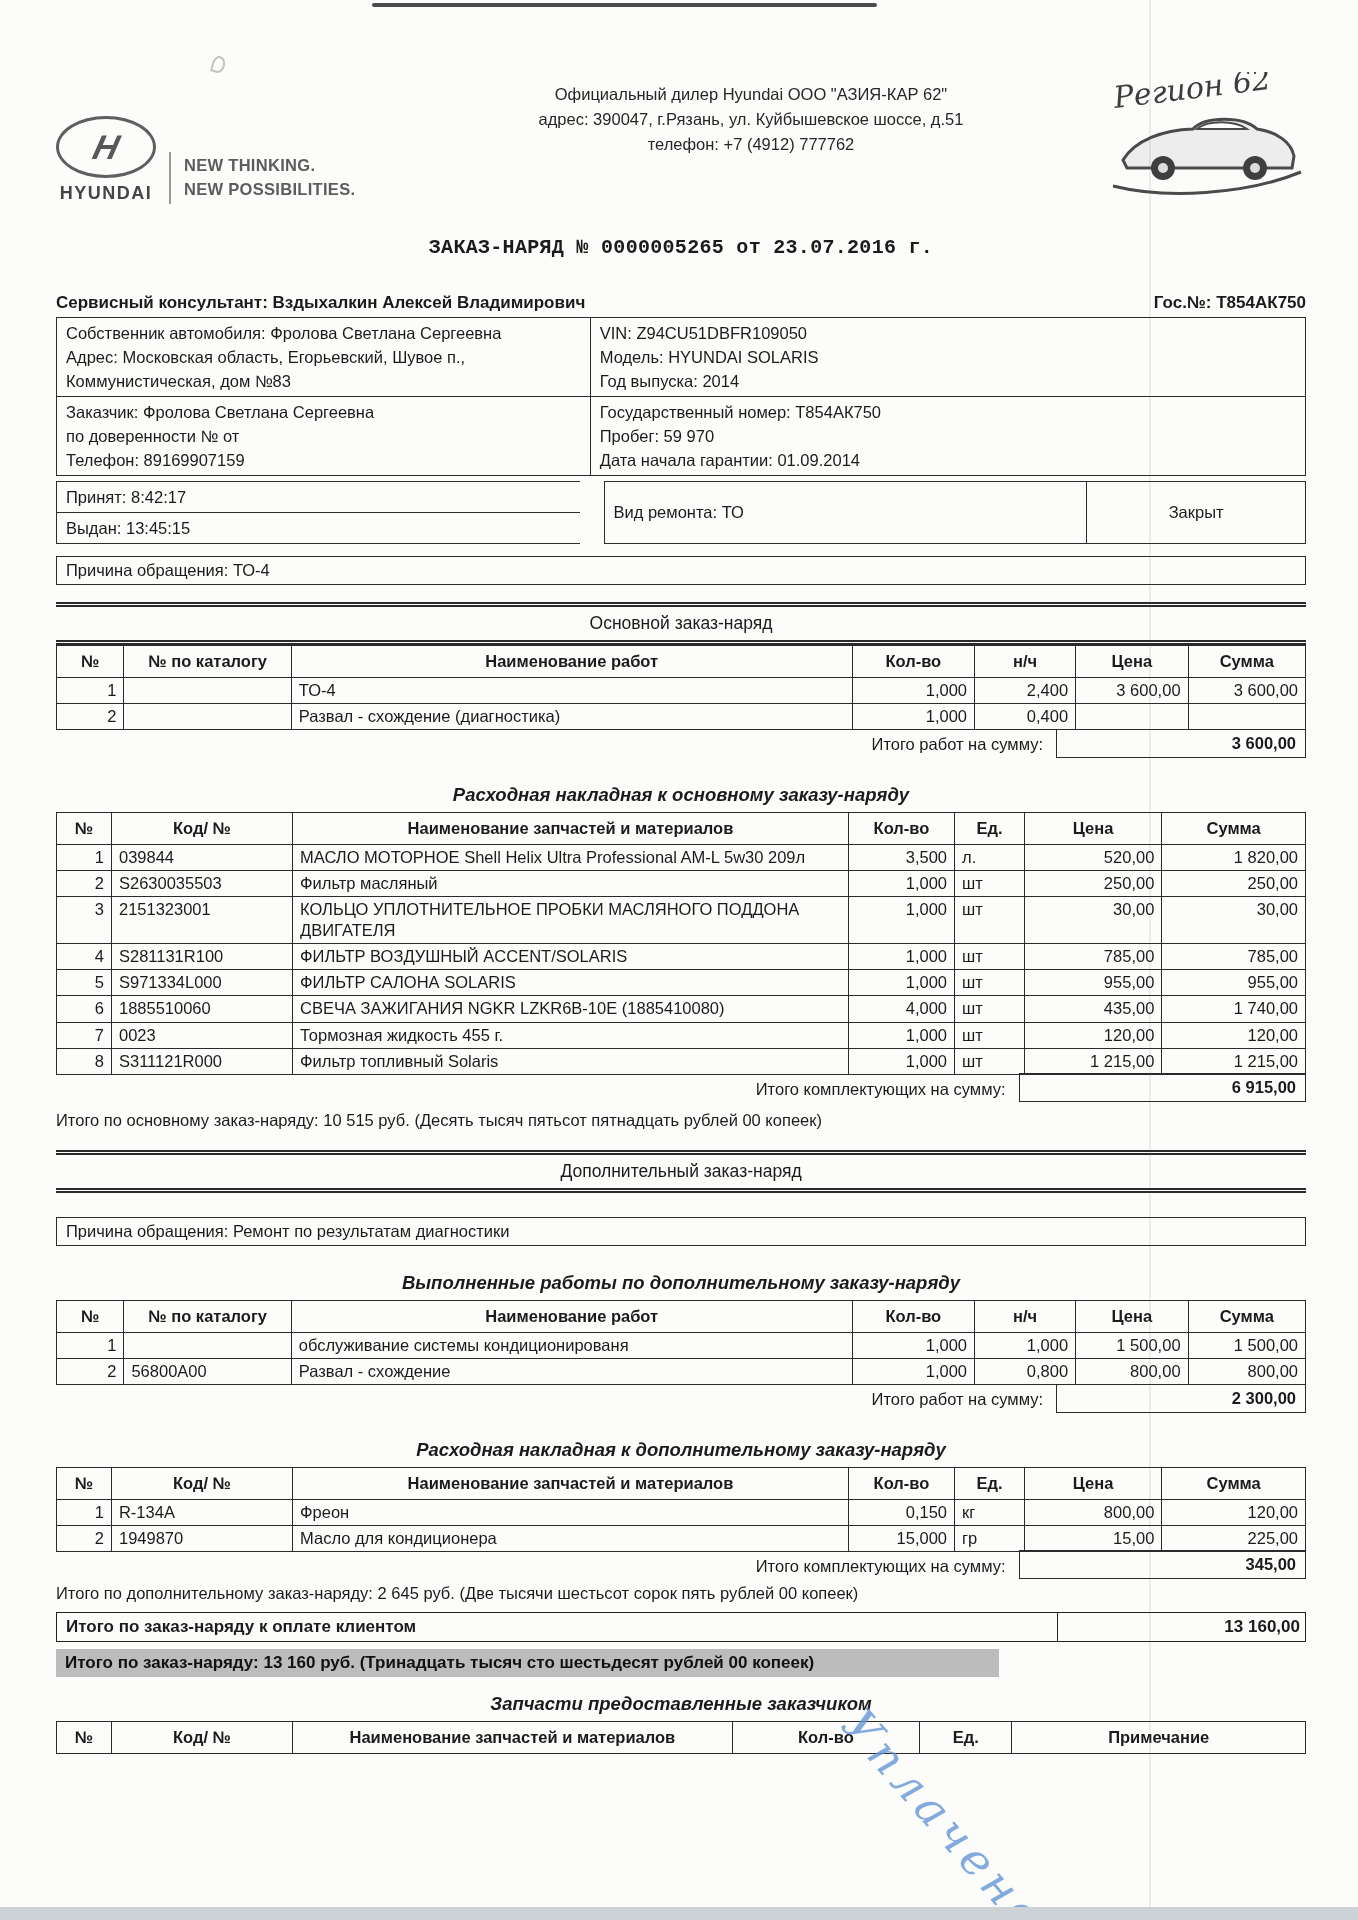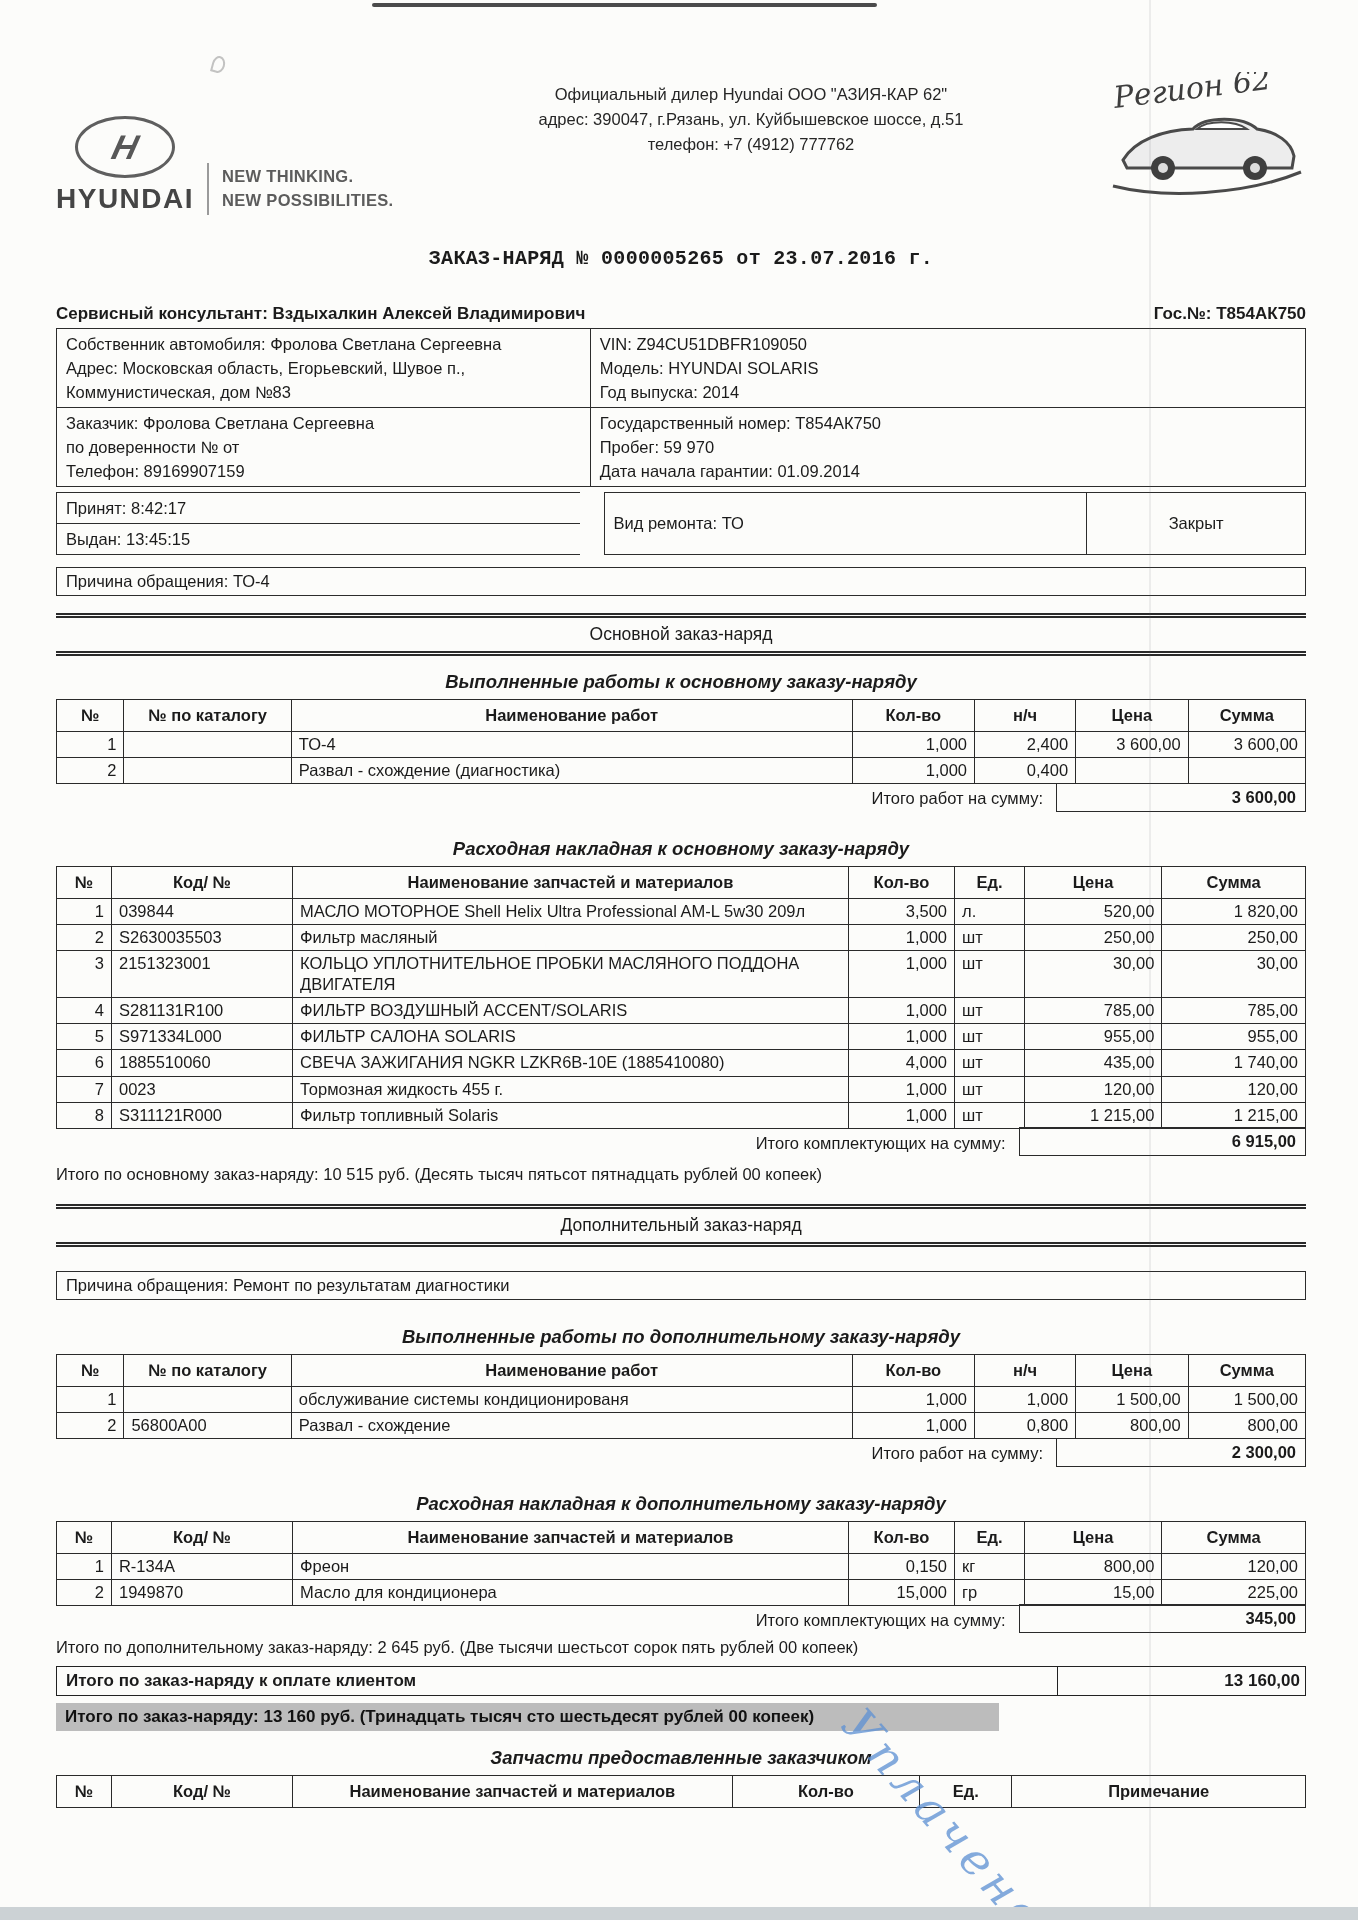--- a/index.html
+++ b/index.html
@@ -12,21 +12,21 @@
   .fold-line { position:absolute; left:1149px; top:0; width:2px; height:100%; background:rgba(100,100,110,0.10); }
   .scan-bottom { position:absolute; left:0; bottom:0; width:100%; height:13px; background:#ccd2d5; }
   .speck { position:absolute; left:212px; top:56px; width:9px; height:13px; border:2px solid #8a8a8a; border-radius:50% 50% 50% 0; transform:rotate(15deg); opacity:.5; }
 
   
   .hdr-row { display:flex; align-items:flex-start; margin-top:26px; }
   .hyundai-block { width:345px; padding-top:44px; display:flex; align-items:flex-end; gap:13px; }
   .logo-col { text-align:center; }
   .h-ellipse { width:94px; height:56px; border:3px solid #5f5f5f; border-radius:50%; margin:0 auto 5px auto; display:flex; align-items:center; justify-content:center; }
   .h-ellipse .h-letter { font-style:italic; font-weight:bold; font-size:34px; color:#585858; transform:skewX(-14deg); line-height:1; }
-  .brand-word { font-weight:bold; font-size:28px; letter-spacing:1.5px; color:#454545; }
+  .brand-word { font-weight:bold; font-size:18px; letter-spacing:1.5px; color:#454545; }
   .vline { width:2px; height:52px; background:#9a9a9a; }
   .taglines { font-size:16.5px; font-weight:bold; color:#5c5c5c; line-height:1.45; letter-spacing:.3px; padding-bottom:2px; white-space:nowrap; }
   .dealer-info { flex:1; text-align:center; font-size:16.5px; line-height:1.5; padding-top:10px; color:#262626; }
   .region-stamp { width:205px; height:132px; flex:0 0 auto; }
 
   .doc-title { text-align:center; font-weight:bold; font-size:20px; margin-top:32px; letter-spacing:.3px;font-family:Liberation Mono, monospace; }
   .consult-row { display:flex; justify-content:space-between; font-weight:bold; font-size:17px; margin-top:34px; padding-bottom:4px; }
 
   
   .info-grid { display:flex; }
@@ -150,21 +150,20 @@
       </div>
       <div class="vid-row">
         <div class="vid-cell">Вид ремонта:  ТО</div>
         <div class="closed-cell">Закрыт</div>
       </div>
     </div>
 
     <div class="reason-box">Причина обращения:  ТО-4</div>
 
     <div class="sec-bar">Основной заказ-наряд</div>
-    <div class="ital-title">Выполненные работы к основному заказу-наряду</div>
 
     <table class="tbl">
       <colgroup>
           <col style="width:5.4%">
           <col style="width:13.4%">
           <col style="width:44.9%">
           <col style="width:9.8%">
           <col style="width:8.1%">
           <col style="width:9.0%">
           <col style="width:9.4%">

